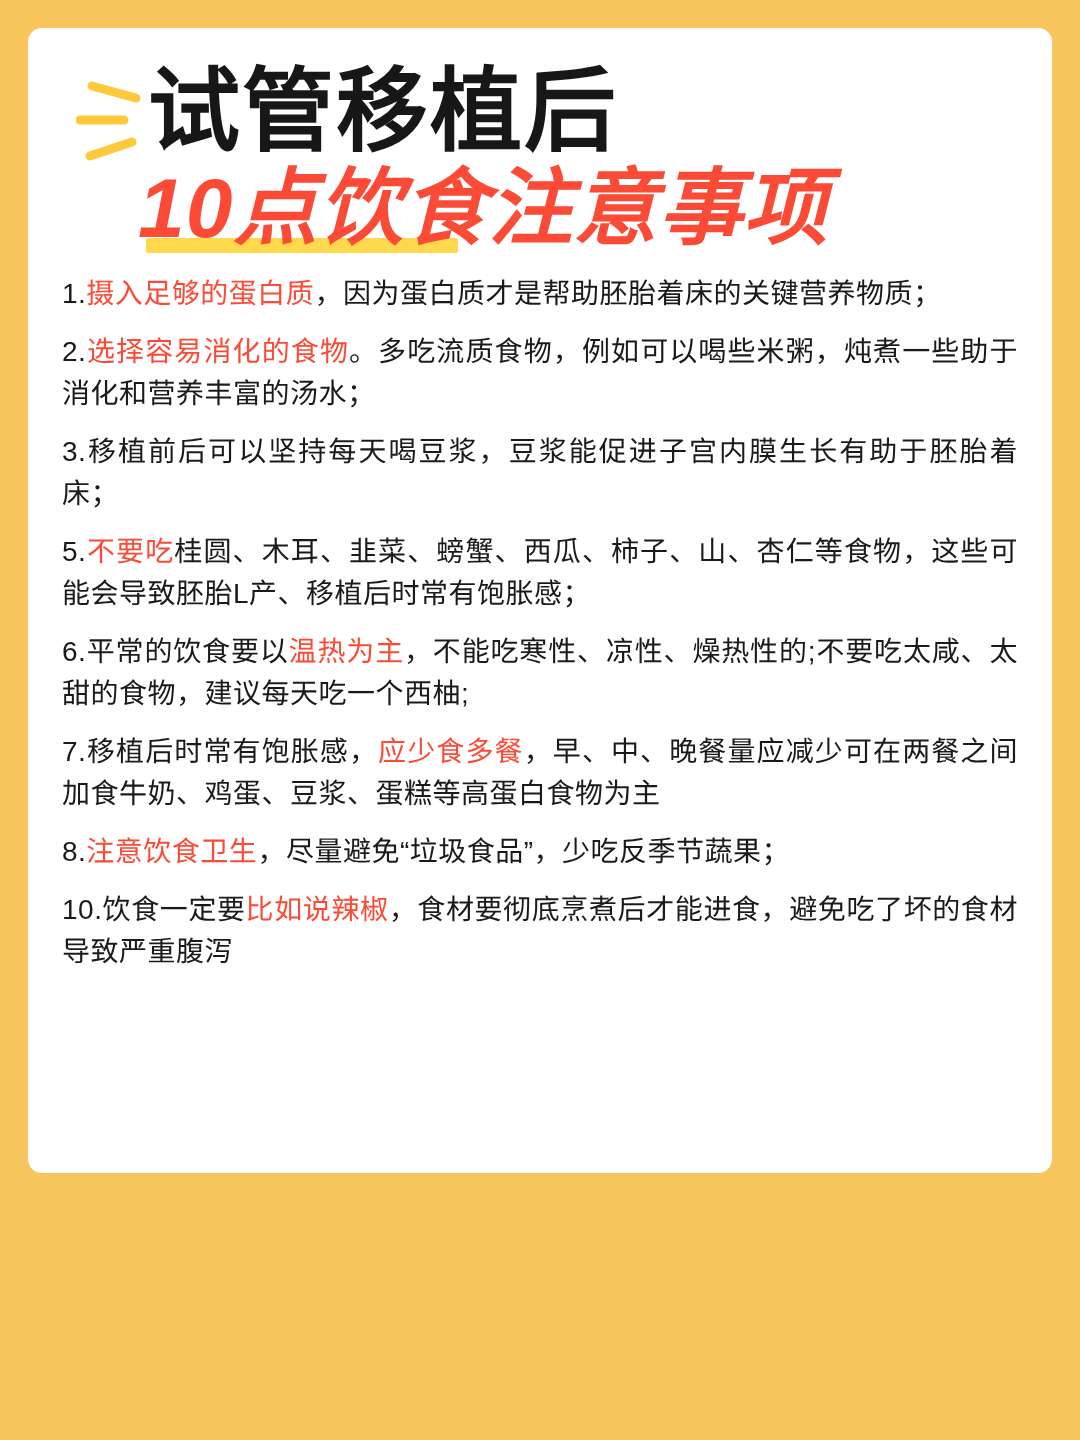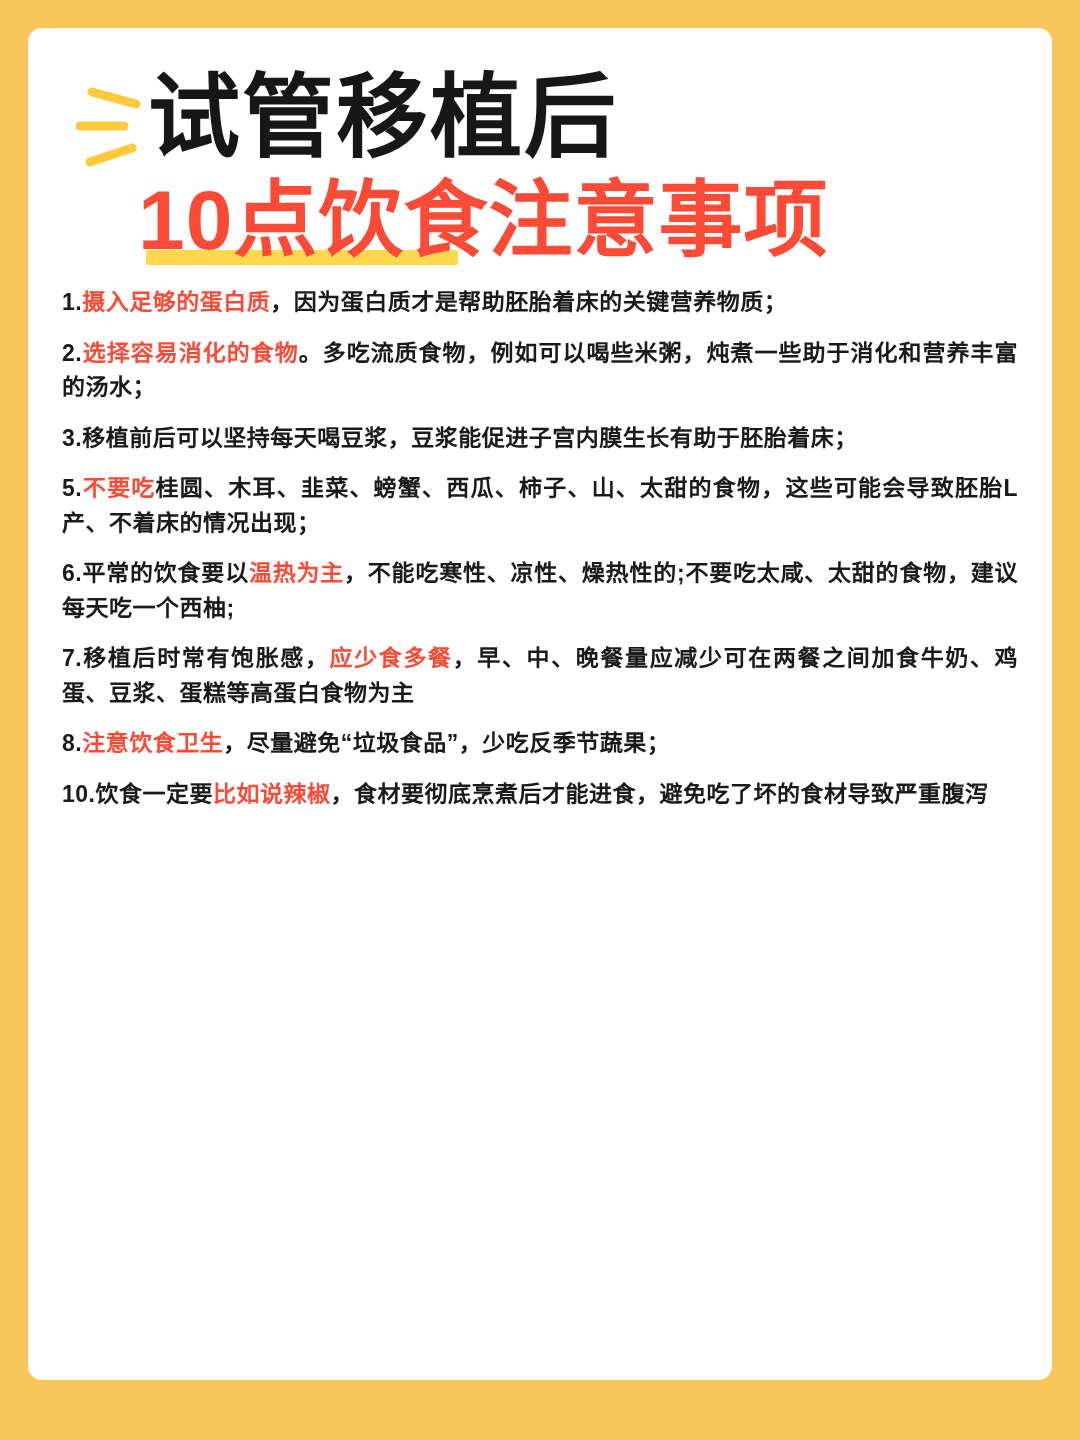--- a/index.html
+++ b/index.html
@@ -11,25 +11,25 @@
     height: 1440px;
     background: #f7c55c;
     font-family: "Liberation Sans", "DejaVu Sans", sans-serif;
     overflow: hidden;
   }
   .poster {
     position: absolute;
     left: 28px;
     top: 28px;
     width: 1024px;
-    height: 1352px;
+    height: 1145px;
     background: #ffffff;
     border-radius: 14px;
     box-sizing: border-box;
-    padding: 28px 34px 18px 34px;
+    padding: 22px 34px 18px 34px;
     overflow: hidden;
   }
   .title-block {
     position: relative;
     margin-bottom: 18px;
   }
   .spark {
     position: absolute;
     left: 14px;
     top: 10px;
@@ -41,22 +41,22 @@
     font-size: 92px;
     line-height: 1.08;
     font-weight: bold;
     color: #171717;
     letter-spacing: 2px;
     padding-left: 86px;
     margin-top: 12px;
   }
   .title-sub-wrap {
     position: relative;
-    margin-top: 6px;
     padding-left: 76px;
+    font-style: italic;
   }
   .title-sub {
     position: relative;
     display: inline-block;
     font-size: 84px;
     line-height: 1.12;
     font-weight: bold;
     color: #fb4a36;
     letter-spacing: 1px;
     z-index: 2;
@@ -68,24 +68,24 @@
     width: 312px;
     height: 15px;
     background: #ffd84d;
     z-index: 1;
     border-radius: 2px;
   }
   .items {
     margin-top: 8px;
   }
   .item {
-    font-size: 23px;
+    font-size: 28px;
     line-height: 1.5;
     color: #1a1a1a;
-    font-weight: bold;
+    font-weight: normal;
     margin: 0 0 16px 0;
     letter-spacing: 0.5px;
     text-align: justify;
   }
   .item .hl {
     color: #fb4a36;
   }
   .item-10 {
     margin-bottom: 0;
   }
@@ -105,20 +105,20 @@
     <div class="title-sub-wrap">
       <div class="title-underline"></div>
       <span class="title-sub">10点饮食注意事项</span>
     </div>
   </div>
 
   <div class="items">
     <p class="item"><span>1.</span><span class="hl">摄入足够的蛋白质</span><span>，因为蛋白质才是帮助胚胎着床的关键营养物质；</span></p>
     <p class="item"><span>2.</span><span class="hl">选择容易消化的食物</span><span>。多吃流质食物，例如可以喝些米粥，炖煮一些助于消化和营养丰富的汤水；</span></p>
     <p class="item"><span>3.</span><span>移植前后可以坚持每天喝豆浆，豆浆能促进子宫内膜生长有助于胚胎着床；</span></p>
-    <p class="item"><span>5.</span><span class="hl">不要吃</span><span>桂圆、木耳、韭菜、螃蟹、西瓜、柿子、山、太甜的食物，这些可能会导致胚胎L产、不着床的情况出现；</span></p>
+    <p class="item"><span>5.</span><span class="hl">不要吃</span><span>桂圆、木耳、韭菜、螃蟹、西瓜、柿子、山、杏仁等食物，这些可能会导致胚胎L产、移植后时常有饱胀感；</span></p>
     <p class="item"><span>6.</span><span>平常的饮食要以</span><span class="hl">温热为主</span><span>，不能吃寒性、凉性、燥热性的;不要吃太咸、太甜的食物，建议每天吃一个西柚;</span></p>
     <p class="item"><span>7.</span><span>移植后时常有饱胀感，</span><span class="hl">应少食多餐</span><span>，早、中、晚餐量应减少可在两餐之间加食牛奶、鸡蛋、豆浆、蛋糕等高蛋白食物为主</span></p>
     <p class="item"><span>8.</span><span class="hl">注意饮食卫生</span><span>，尽量避免“垃圾食品”，少吃反季节蔬果；</span></p>
     <p class="item item-10"><span>10.</span><span>饮食一定要</span><span class="hl">比如说辣椒</span><span>，食材要彻底烹煮后才能进食，避免吃了坏的食材导致严重腹泻</span></p>
   </div>
 
 </div>
 
 </body></html>

